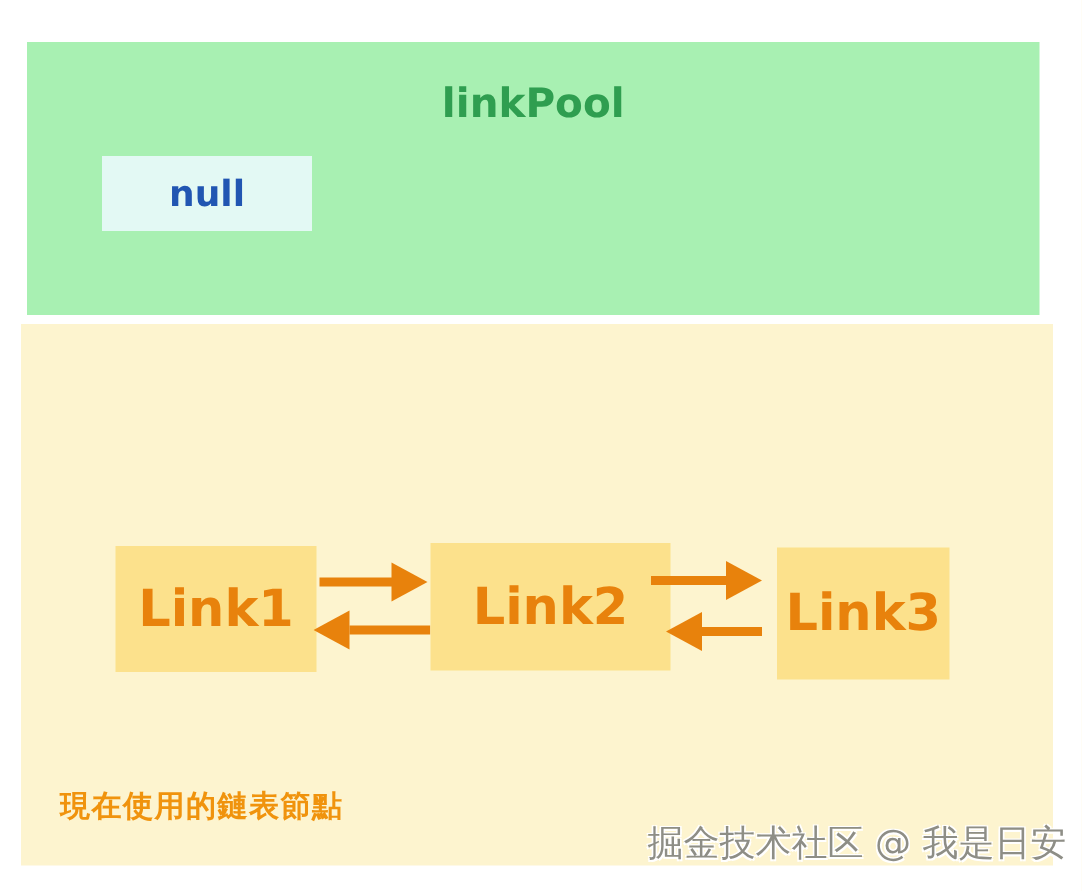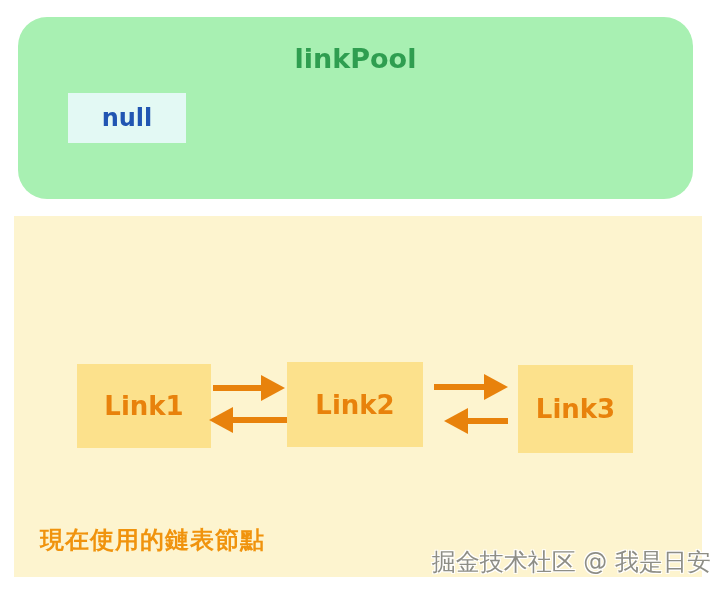--- a/index.html
+++ b/index.html
@@ -12,41 +12,40 @@
     position: relative;
     width: 721px;
     height: 594px;
     background: #ffffff;
     overflow: hidden;
   }
   
   .pool-box {
     position: absolute;
     left: 18px;
-    top: 17px;
+    top: 28px;
     width: 675px;
     height: 182px;
     background: var(--pool_bg, #a8f0b2);
-    border-radius: 29px;
   }
   .pool-title {
     position: absolute;
     left: 0;
     right: 0;
     top: 26px;
     text-align: center;
     font-size: 27px;
     font-weight: 600;
     color: var(--pool_title, #2f9e50);
   }
   .null-box {
     position: absolute;
     left: 50px;
     top: 76px;
-    width: 118px;
+    width: 140px;
     height: 50px;
     background: var(--null_bg, #e3f9f4);
     display: flex;
     align-items: center;
     justify-content: center;
     font-size: 24px;
     font-weight: 600;
     color: var(--null_text, #2156b2);
   }
   
@@ -58,42 +57,42 @@
     height: 361px;
     background: var(--used_bg, #fdf4cf);
   }
   .node {
     position: absolute;
     display: flex;
     align-items: center;
     justify-content: center;
     background: var(--node_bg, #fce18c);
     color: var(--accent_orange, #e8820c);
-    font-size: 26px;
+    font-size: 34px;
     font-weight: 600;
   }
   .node1 { left: 63px;  top: 148px; width: 134px; height: 84px; }
-  .node2 { left: 273px; top: 146px; width: 136px; height: 85px; align-items: center; }
+  .node2 { left: 273px; top: 146px; width: 160px; height: 85px; align-items: center; }
   .node3 { left: 504px; top: 149px; width: 115px; height: 88px; }
   .arrows {
     position: absolute;
     width: 78px;
     height: 62px;
   }
   .arrows1 { left: 195px; top: 157px; }
   .arrows2 { left: 420px; top: 157px; width: 76px; }
   .arrows .ink {
     fill: var(--accent_orange, #e8820c);
     stroke: none;
   }
   .caption {
     position: absolute;
     left: 26px;
     top: 308px;
-    font-size: 24px;
+    font-size: 20px;
     font-weight: 700;
     letter-spacing: 1px;
     color: var(--caption_orange, #f0930d);
     white-space: nowrap;
   }
   
   .watermark {
     position: absolute;
     right: 10px;
     top: 546px;

